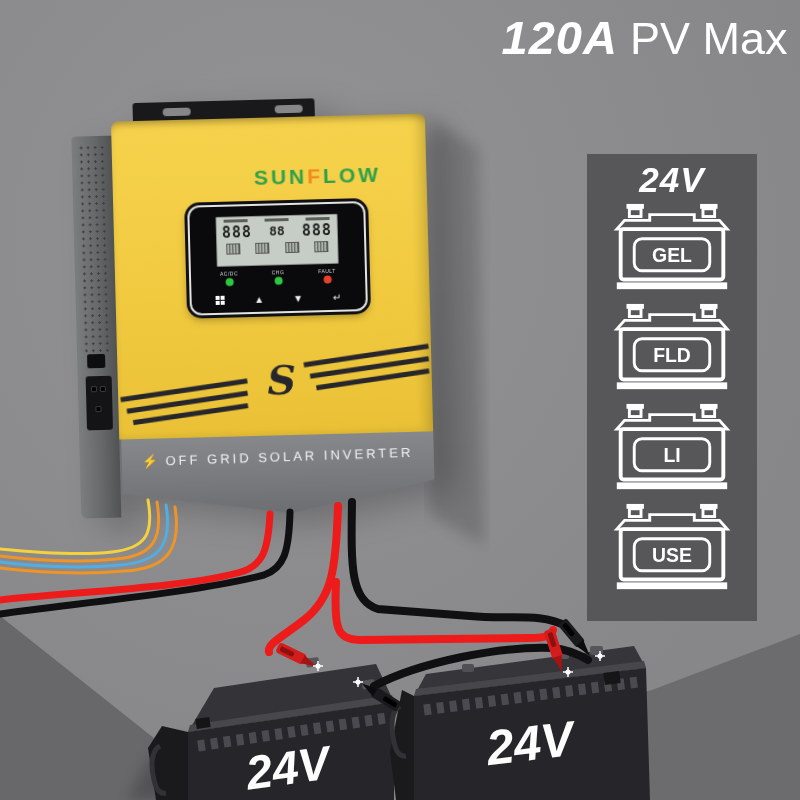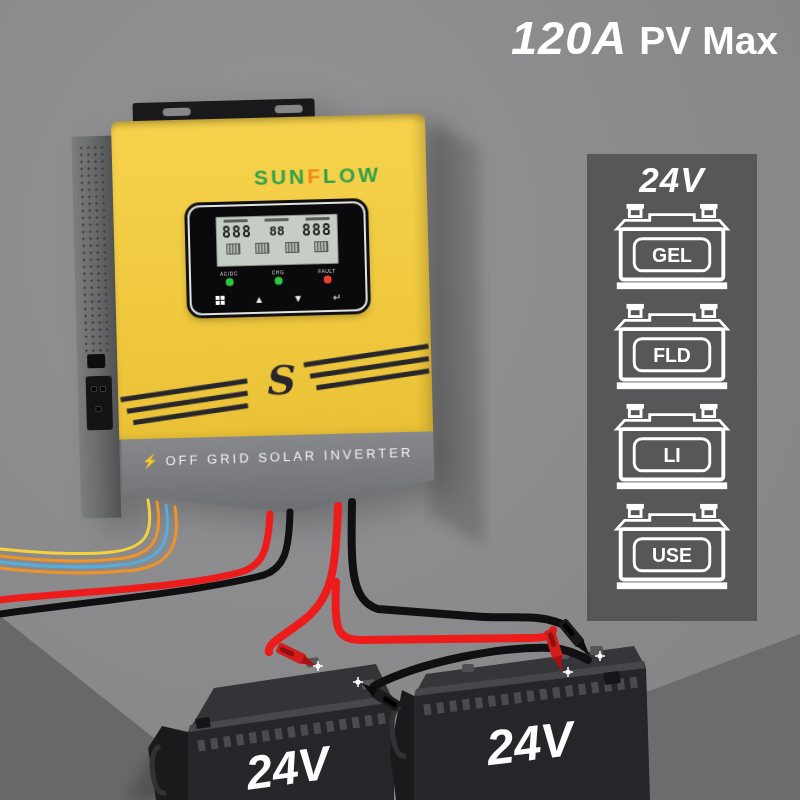--- a/index.html
+++ b/index.html
@@ -8,21 +8,21 @@
     font-family:"Liberation Sans",sans-serif;
     background:radial-gradient(ellipse at 35% 30%, #939396 0%, #87878a 75%);
   }
   .layer{position:absolute;left:0;top:0;width:800px;height:800px;}
   svg text{font-family:"Liberation Sans",sans-serif;}
 
   
   .specs{position:absolute;left:472px;top:10px;width:345px;z-index:3;color:#fff;text-align:center;}
   .spec-line{display:flex;align-items:baseline;justify-content:center;gap:12px;height:57px;}
   .spec-value{font-size:47px;font-weight:bold;font-style:italic;letter-spacing:1px;}
-  .spec-label{font-size:39px;font-weight:bold;}
+  .spec-label{font-size:45px;font-weight:normal;}
 
   
   .bat-panel{position:absolute;left:587px;top:154px;width:170px;height:467px;background:#57575a;z-index:2;text-align:center;}
   .bat-panel-voltage{color:#fff;font-size:35px;font-weight:bold;font-style:italic;margin:6px 0 2px 0;letter-spacing:1px;}
   .bat-icon{display:block;margin:2px auto 8px auto;}
 
   
   .inverter{position:absolute;left:72px;top:98px;width:362px;height:430px;z-index:4;
     transform:rotate(-1.5deg);filter:drop-shadow(20px 12px 16px rgba(0,0,0,0.22));}
   .bracket{position:absolute;left:66px;top:2px;width:182px;height:20px;background:#19191b;border-radius:3px;}

